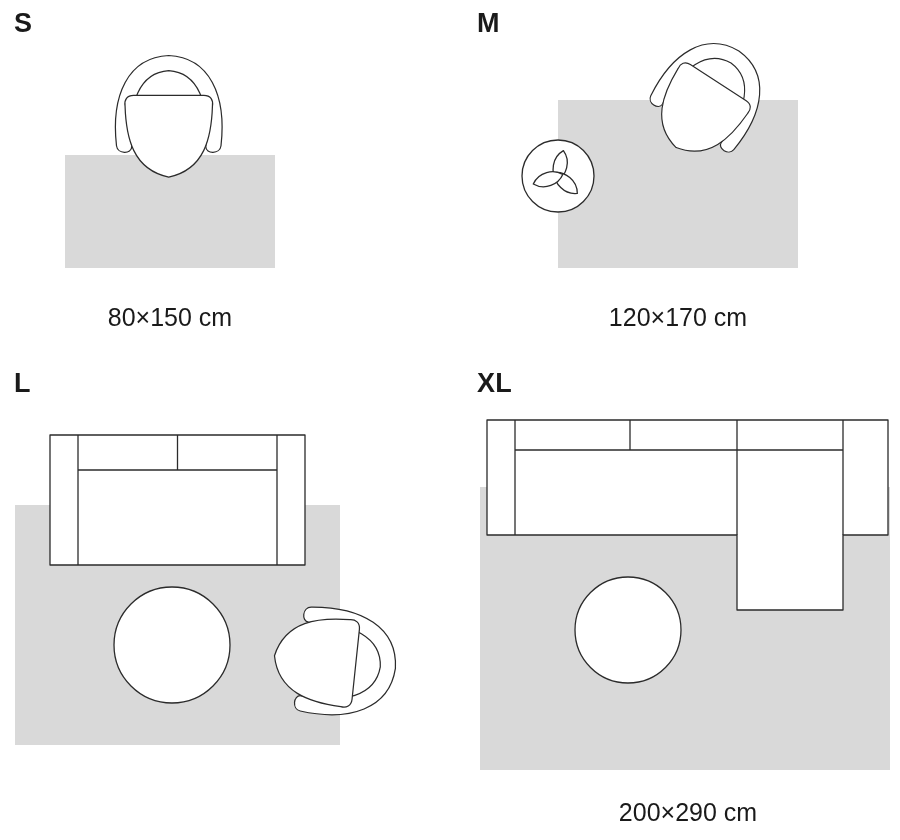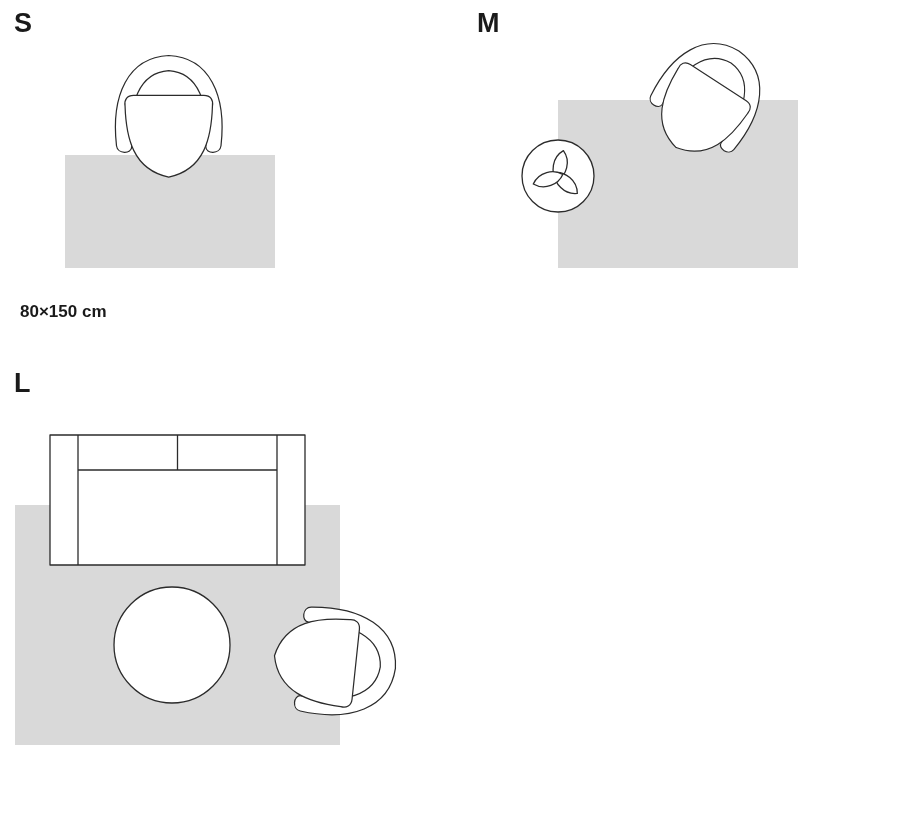--- a/index.html
+++ b/index.html
@@ -6,21 +6,21 @@
     --background:#ffffff;
     --rug:#d9d9d9;
     --line:#2b2b2b;
     --furniture:#ffffff;
     --text:#1a1a1a;
   }
   html,body{margin:0;padding:0;background:var(--background);font-family:"Liberation Sans",sans-serif;}
   .stage{position:relative;width:900px;height:840px;background:var(--background);overflow:hidden;}
   .panel{position:absolute;}
   .size-label{position:absolute;top:10px;font-size:27px;font-weight:700;color:var(--text);letter-spacing:.3px;line-height:1;}
-  .caption{position:absolute;font-size:17px;font-weight:700;color:var(--text);line-height:1.2;}
+  .caption{position:absolute;font-size:25px;font-weight:400;color:var(--text);text-align:center;line-height:1.2;}
   svg.diagram{position:absolute;left:0;top:0;}
   .rug{fill:var(--rug);stroke:none;}
   .furn{fill:var(--furniture);stroke:var(--line);stroke-width:1.3px;stroke-linejoin:round;}
   .sline{fill:none;stroke:var(--line);stroke-width:1.3px;stroke-linecap:butt;}
 </style>
 </head>
 <body>
 
 <svg width="0" height="0" style="position:absolute" aria-hidden="true">
   <defs>
@@ -50,32 +50,49 @@
     <div class="caption" style="left:20px;top:302px;width:300px">80×150 cm</div>
   </section>
 
   <section class="panel" style="left:450px;top:0;width:450px;height:360px">
     <div class="size-label" style="left:27px">M</div>
     <svg class="diagram" width="450" height="360" viewBox="0 0 450 360">
       <rect class="rug" x="108" y="100" width="240" height="168"></rect>
       <use href="#g-chair" transform="translate(257,100) rotate(33) scale(0.9) translate(-65,-75)"></use>
       <use href="#g-plant" transform="translate(108,176)"></use>
     </svg>
+    <div class="caption" style="left:78px;top:302px;width:300px">120×170 cm</div>
   </section>
 
   <section class="panel" style="left:0;top:360px;width:450px;height:480px">
     <div class="size-label" style="left:14px">L</div>
     <svg class="diagram" width="450" height="480" viewBox="0 0 450 480">
       <rect class="rug" x="15" y="145" width="325" height="240"></rect>
       <g transform="translate(50,75)">
         <rect class="furn" x="0" y="0" width="255" height="130"></rect>
         <path class="sline" d="M28,0 V130"></path>
         <path class="sline" d="M227,0 V130"></path>
         <path class="sline" d="M28,35 H227"></path>
         <path class="sline" d="M127.5,0 V35"></path>
       </g>
       <circle class="furn" cx="172" cy="285" r="58"></circle>
       <use href="#g-chair" transform="translate(334,302) rotate(96) scale(0.95) translate(-65,-75)"></use>
     </svg>
   </section>
 
+  <section class="panel" style="left:450px;top:360px;width:450px;height:480px">
+    <div class="size-label" style="left:27px">XL</div>
+    <svg class="diagram" width="450" height="480" viewBox="0 0 450 480">
+      <rect class="rug" x="30" y="127" width="410" height="283"></rect>
+      <g transform="translate(37,60)">
+        <path class="furn" d="M0,0 H401 V115 H356 V190 H250 V115 H0 Z"></path>
+        <path class="sline" d="M28,0 V115"></path>
+        <path class="sline" d="M356,0 V115"></path>
+        <path class="sline" d="M28,30 H356"></path>
+        <path class="sline" d="M143,0 V30"></path>
+        <path class="sline" d="M250,0 V115"></path>
+      </g>
+      <circle class="furn" cx="178" cy="270" r="53"></circle>
+    </svg>
+    <div class="caption" style="left:88px;top:437px;width:300px">200×290 cm</div>
+  </section>
 
 </div>
 
 </body></html>

